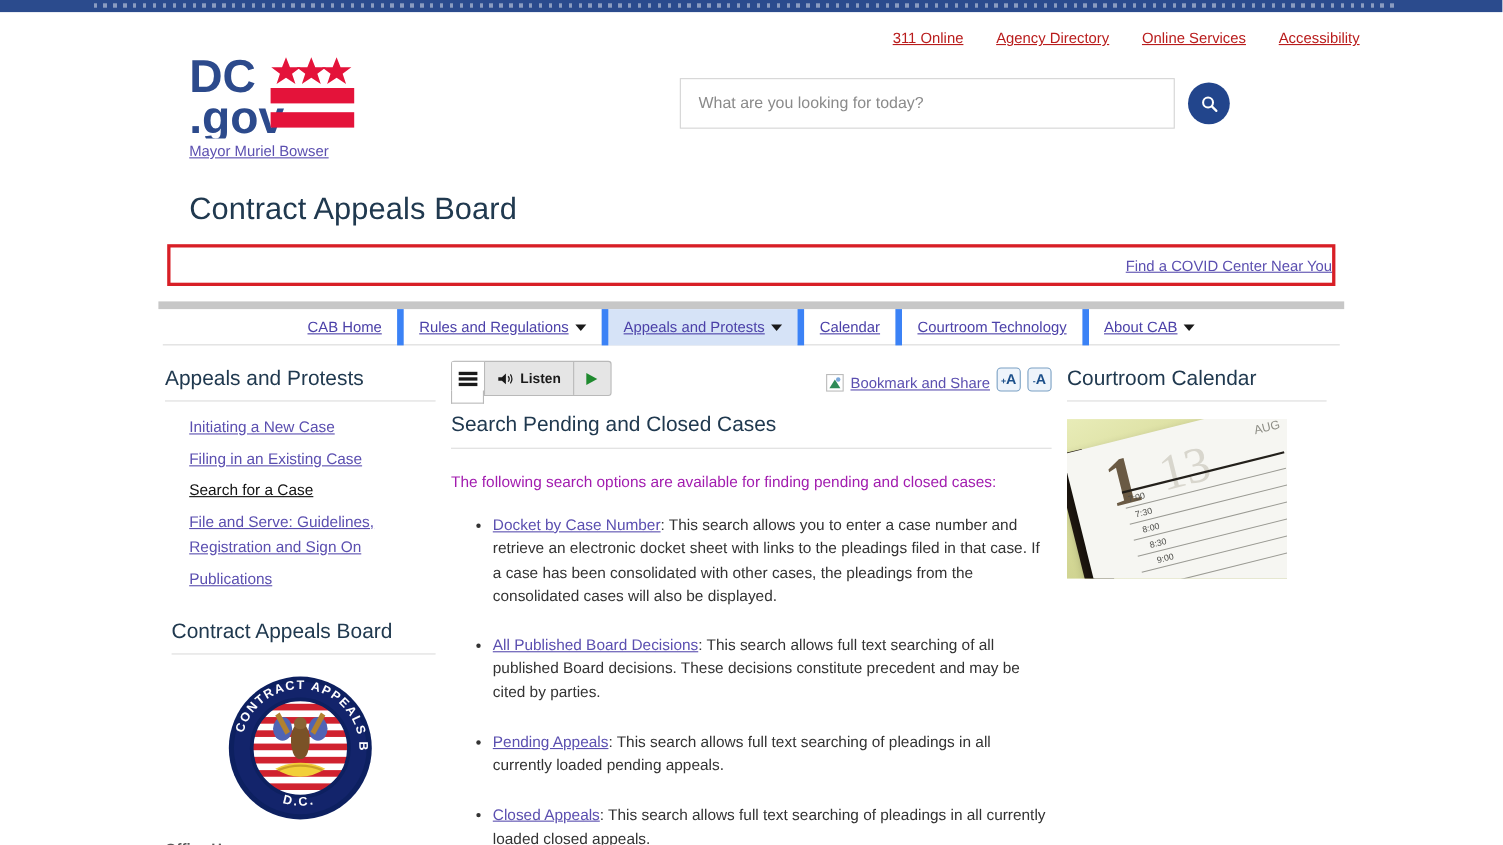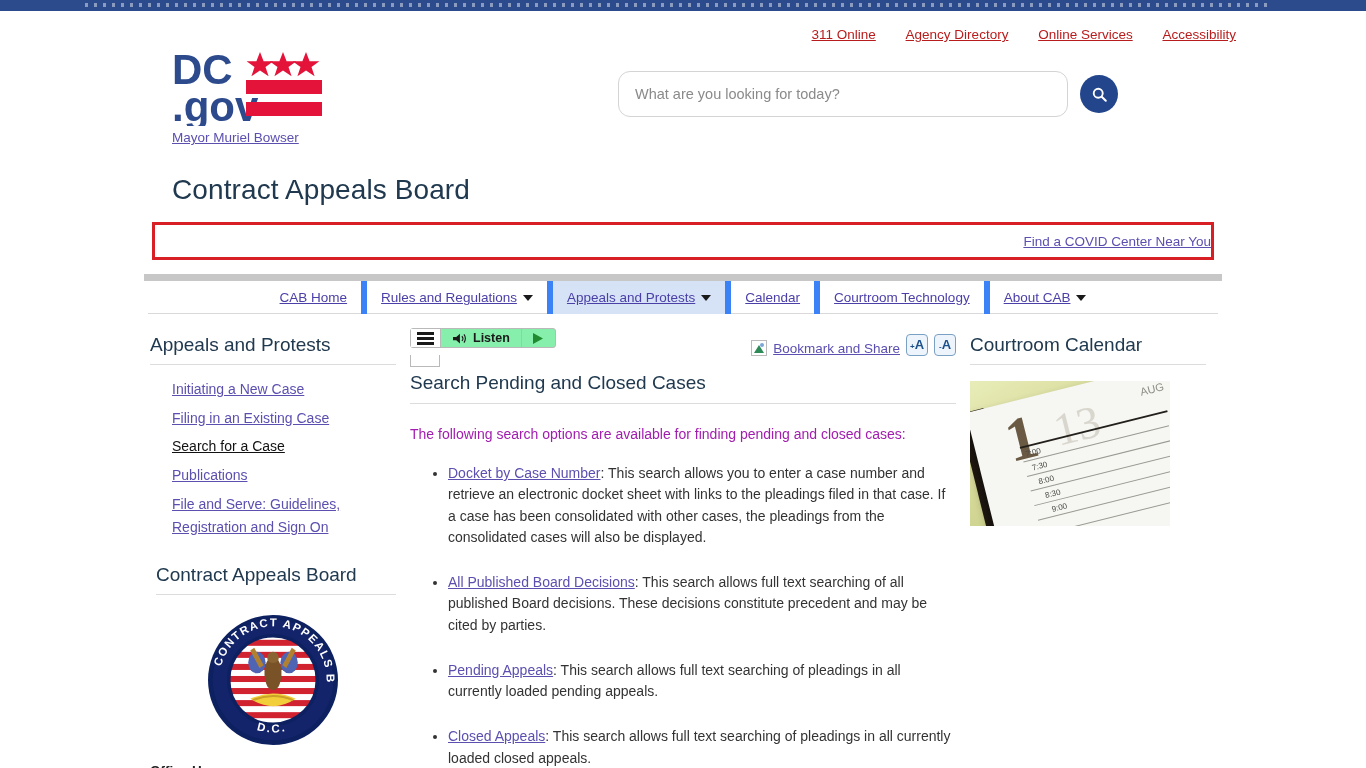--- a/index.html
+++ b/index.html
@@ -66,21 +66,21 @@
   .searchbox {
     position: absolute;
     left: 618px; top: 29px;
     display: flex;
     align-items: center;
   }
   .searchbox input {
     width: 450px;
     height: 46px;
     border: 1px solid #d4d4d4;
-    border-radius: 12px;
+    border-radius: 0;
     padding: 4px 16px;
     font-size: 14.5px;
     font-family: "Liberation Sans", sans-serif;
     color: #444;
     background: #fff;
     outline: none;
   }
   .searchbox input::placeholder { color: #8a8a8a; }
   .search-btn {
     width: 38px; height: 38px;
@@ -212,22 +212,22 @@
     display: flex;
     align-items: flex-start;
     justify-content: space-between;
     padding-top: 6px;
   }
   .listen-widget {
     display: flex;
     align-items: stretch;
     border: 1px solid #b9b9b9;
     border-radius: 3px;
-    height: 20px;
-    background: #86efac;
+    height: 32px;
+    background: #e5e5e5;
     position: relative;
   }
   .listen-handle {
     width: 30px;
     border-right: 1px solid #b9b9b9;
     display: flex; flex-direction: column;
     align-items: center; justify-content: center;
     gap: 2px;
     background: #fff;
   }
@@ -470,24 +470,24 @@
         <li>
           <a href="#">Initiating a New Case</a>
         </li>
         <li>
           <a href="#">Filing in an Existing Case</a>
         </li>
         <li>
           <a href="#" class="current">Search for a Case</a>
         </li>
         <li>
+          <a href="#">File and Serve: Guidelines, Registration and Sign On</a>
+        </li>
+        <li>
           <a href="#">Publications</a>
-        </li>
-        <li>
-          <a href="#">File and Serve: Guidelines, Registration and Sign On</a>
         </li>
       </ul>
 
       <h2 class="side-heading indent" style="margin-top:26px">Contract Appeals Board</h2>
 
       <div class="seal-wrap">
         <svg width="134" height="134" viewBox="0 0 200 200">
           <circle cx="100" cy="100" r="97" fill="#0d2060"></circle>
           <circle cx="100" cy="100" r="90" fill="#13246b"></circle>
           <circle cx="100" cy="100" r="66" fill="#ffffff"></circle>

